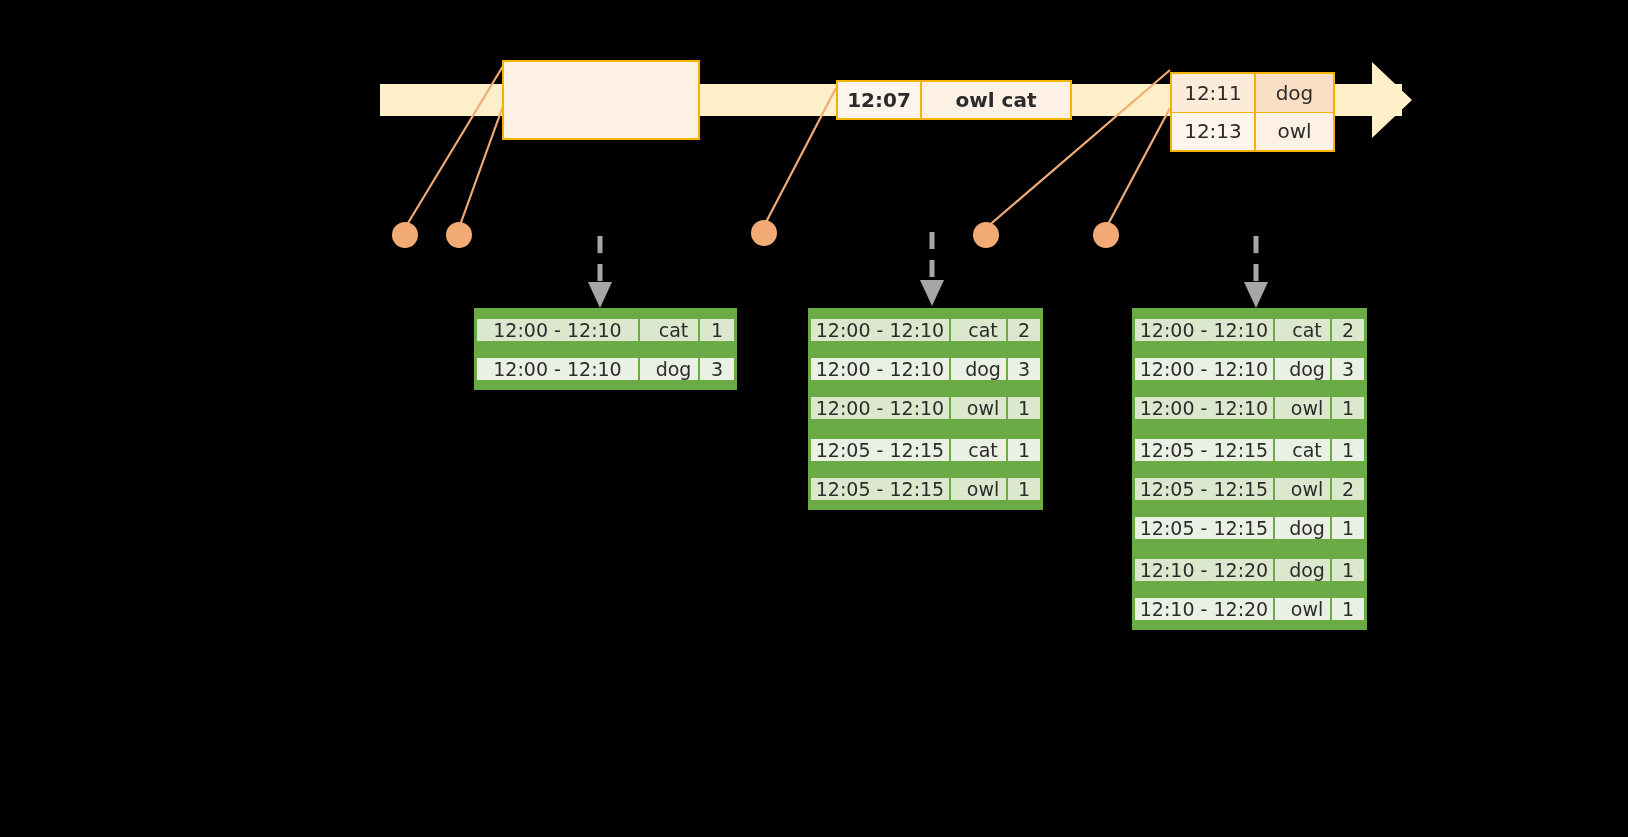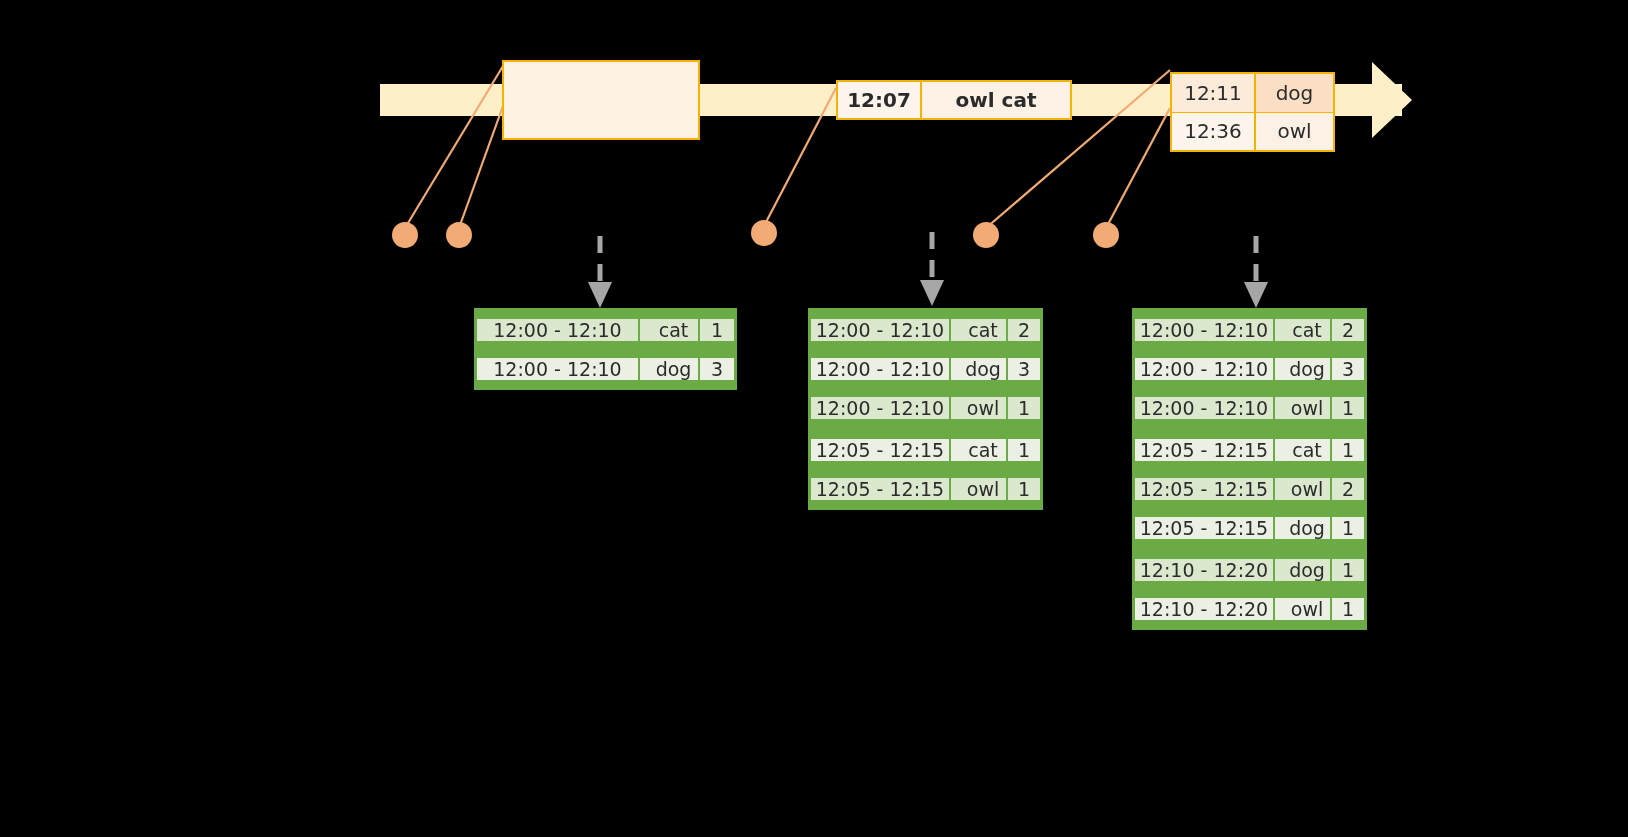--- a/index.html
+++ b/index.html
@@ -157,21 +157,21 @@
       <div class="ev-words">owl cat</div>
     </div>
   </div>
 
   <div class="event-box" id="event-group-3" style="left:1170px; top:72px; width:165px; height:80px;">
     <div class="event-row shade-a">
       <div class="ev-time">12:11</div>
       <div class="ev-words">dog</div>
     </div>
     <div class="event-row shade-b">
-      <div class="ev-time">12:36</div>
+      <div class="ev-time">12:13</div>
       <div class="ev-words">owl</div>
     </div>
   </div>
 
   <div class="event-dot" style="left:392px; top:222px;"></div>
   <div class="event-dot" style="left:446px; top:222px;"></div>
   <div class="event-dot" style="left:751px; top:220px;"></div>
   <div class="event-dot" style="left:973px; top:222px;"></div>
   <div class="event-dot" style="left:1093px; top:222px;"></div>
 

